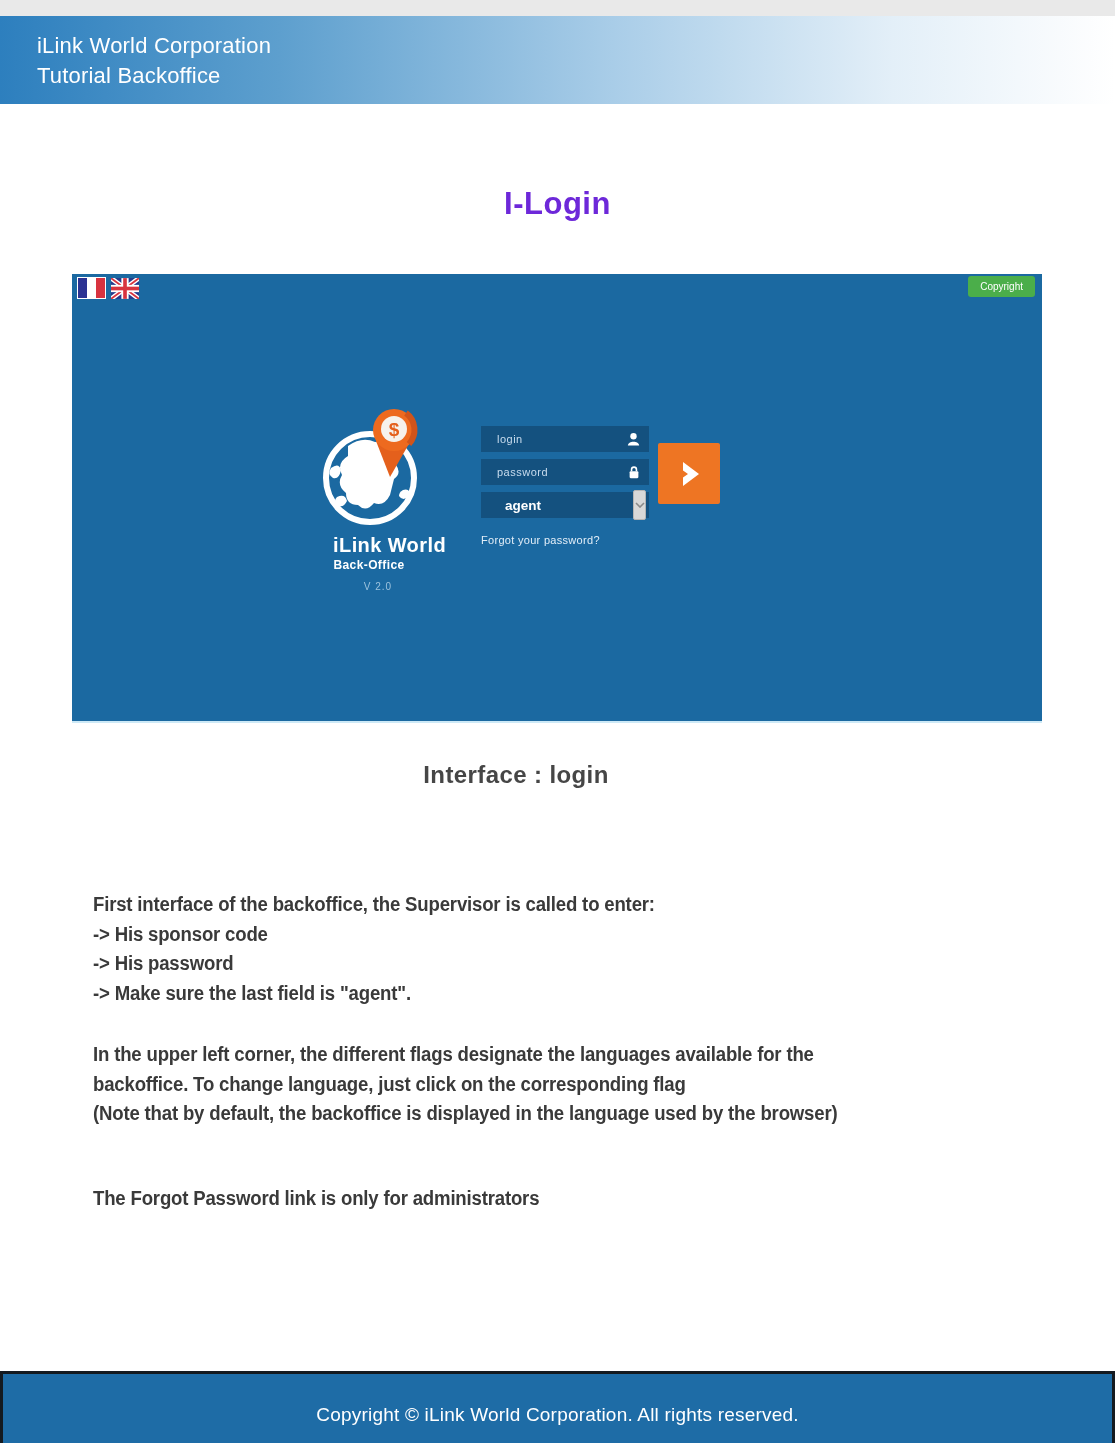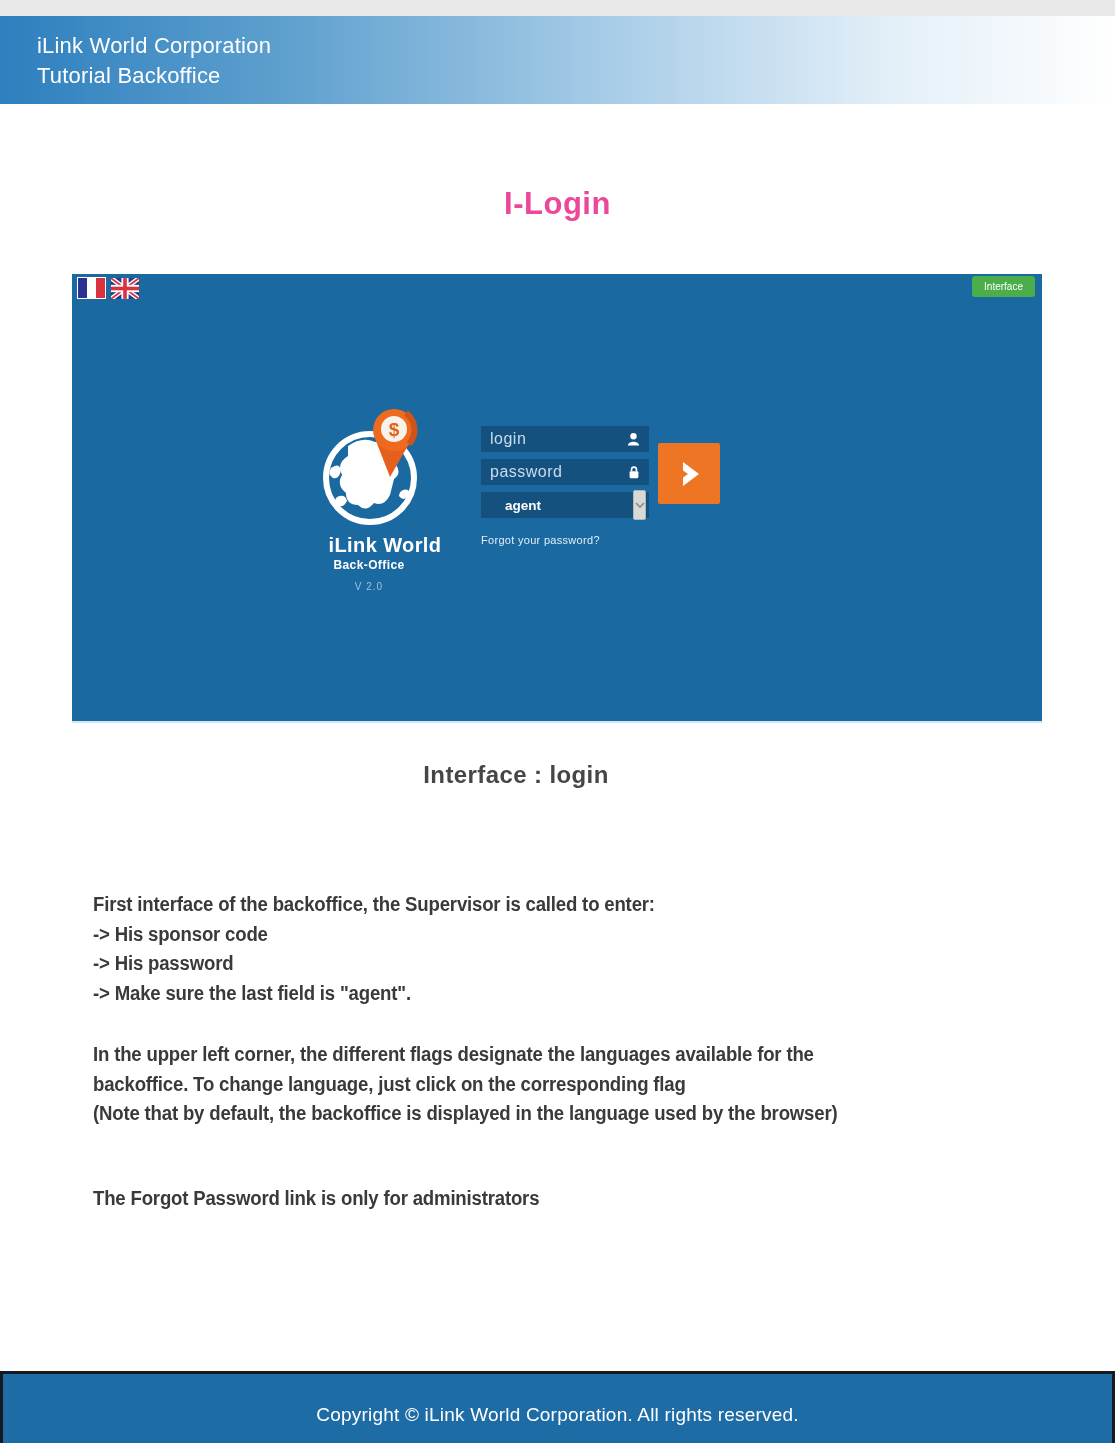--- a/index.html
+++ b/index.html
@@ -7,46 +7,46 @@
   .page { position:relative; width:1115px; height:1443px; margin:16px auto; background:#ffffff; overflow:hidden; }
 
   
   .topbar { position:absolute; left:0; top:0; width:100%; height:88px;
     background:linear-gradient(to right,#2d7fbe 0%, #5d9fce 25%, #a9cde8 55%, #e3eff8 80%, #ffffff 100%);
     color:#ffffff; padding:15px 0 0 37px; }
   .topbar-line { font-size:22px; line-height:30px; letter-spacing:0.2px; font-weight:400; }
 
   
   .doc-title { position:absolute; top:170px; left:0; width:100%; text-align:center;
-    font-size:31px; font-weight:bold; color:#ec4899; letter-spacing:0.5px; }
+    font-size:31px; font-weight:bold; color:#6d28d9; letter-spacing:0.5px; }
 
   
   .shot { position:absolute; left:72px; top:258px; width:970px; height:449px;
     background:#1b69a1; border-bottom:2px solid #cde9f6; }
 
   .flags { position:absolute; left:5px; top:3px; display:flex; gap:5px; align-items:center; }
   .flag  { display:inline-block; line-height:0; cursor:pointer; }
   .flag.bordered { border:1px solid #ffffff; }
 
   .tutorial-btn { position:absolute; top:2px; right:7px; height:21px; padding:0 12px;
     background:#4bae4a; color:#ffffff; border:none; border-radius:3px; font-size:10px;
     font-family:"Liberation Sans", sans-serif; cursor:pointer; }
 
   .logo-svg { position:absolute; left:212px; top:134px; width:170px; height:125px; line-height:0; }
-  .brand    { position:absolute; left:228px; top:260px; width:170px; text-align:center;
+  .brand    { position:absolute; left:204px; top:260px; width:170px; text-align:right;
               color:#ffffff; font-size:20px; font-weight:bold; letter-spacing:0.4px; }
   .brand2   { position:absolute; left:212px; top:284px; width:170px; text-align:center;
               color:#ffffff; font-size:12px; font-weight:bold; letter-spacing:0.4px; }
-  .brandv   { position:absolute; left:212px; top:307px; width:170px; text-align:center;
+  .brandv   { position:absolute; left:221px; top:307px; width:170px; text-align:center;
               color:#9dc3dd; font-size:10px; letter-spacing:1px; }
 
   .form { position:absolute; left:409px; top:152px; width:168px; }
   .field { position:relative; height:26px; margin-bottom:7px; background:#14517f; }
   .field input { width:100%; height:100%; background:transparent; border:none; outline:none;
-    padding-left:9px; font-size:16px; letter-spacing:0.5px; color:#d6e6f2;
+    padding-left:16px; font-size:11px; letter-spacing:0.5px; color:#d6e6f2;
     font-family:"Liberation Sans", sans-serif; }
   .field input::placeholder { color:#c8dcee; opacity:1; }
   .ficon { position:absolute; right:8px; top:5px; line-height:0; }
   .select-row { display:flex; align-items:center; font-size:13.5px; font-weight:bold;
     color:#ffffff; padding-left:24px; cursor:pointer; }
   .arrowbox { position:absolute; right:3px; top:-2px; width:13px; height:30px;
     background:#d8d8d8; border:1px solid #b5b5b5; border-radius:2px;
     display:flex; align-items:center; justify-content:center; }
   .forgot { display:inline-block; margin-top:9px; font-size:11px; color:#e3eef8;
     text-decoration:none; letter-spacing:0.3px; cursor:pointer; }
@@ -100,21 +100,21 @@
           <path d="M0,0 L27,20 M27,0 L0,20" stroke="#ffffff" stroke-width="4.5"></path>
           <path d="M0,0 L27,20 M27,0 L0,20" stroke="#d8333f" stroke-width="1.8"></path>
           <rect x="10" width="7" height="20" fill="#ffffff"></rect>
           <rect y="6.5" width="27" height="7" fill="#ffffff"></rect>
           <rect x="11.75" width="3.5" height="20" fill="#d8333f"></rect>
           <rect y="8.25" width="27" height="3.5" fill="#d8333f"></rect>
         </svg>
       </span>
     </div>
 
-    <button class="tutorial-btn">Interface</button>
+    <button class="tutorial-btn">Copyright</button>
 
     <div class="logo-svg">
       <svg width="170" height="125" viewBox="0 0 170 125">
 
         <circle cx="86" cy="70" r="44" fill="none" stroke="#ffffff" stroke-width="6"></circle>
 
         <path fill="#ffffff" d="M64,38 q14,-10 27,-4 q13,-2 17,8 q10,6 4,15 q6,8 -2,14 l-4,16 q-6,12 -16,8 q-8,10 -16,2 q-12,0 -12,-12 q-10,-8 -4,-18 q-6,-12 6,-19 z"></path>
         <path fill="#ffffff" d="M47,60 q8,-6 10,2 q-2,10 -8,8 q-6,-4 -2,-10 z"></path>
         <path fill="#ffffff" d="M53,89 q8,-4 10,4 q-4,8 -10,4 q-4,-4 0,-8 z"></path>
         <path fill="#ffffff" d="M119,82 q8,-2 6,6 q-6,6 -10,0 q0,-4 4,-6 z"></path>

